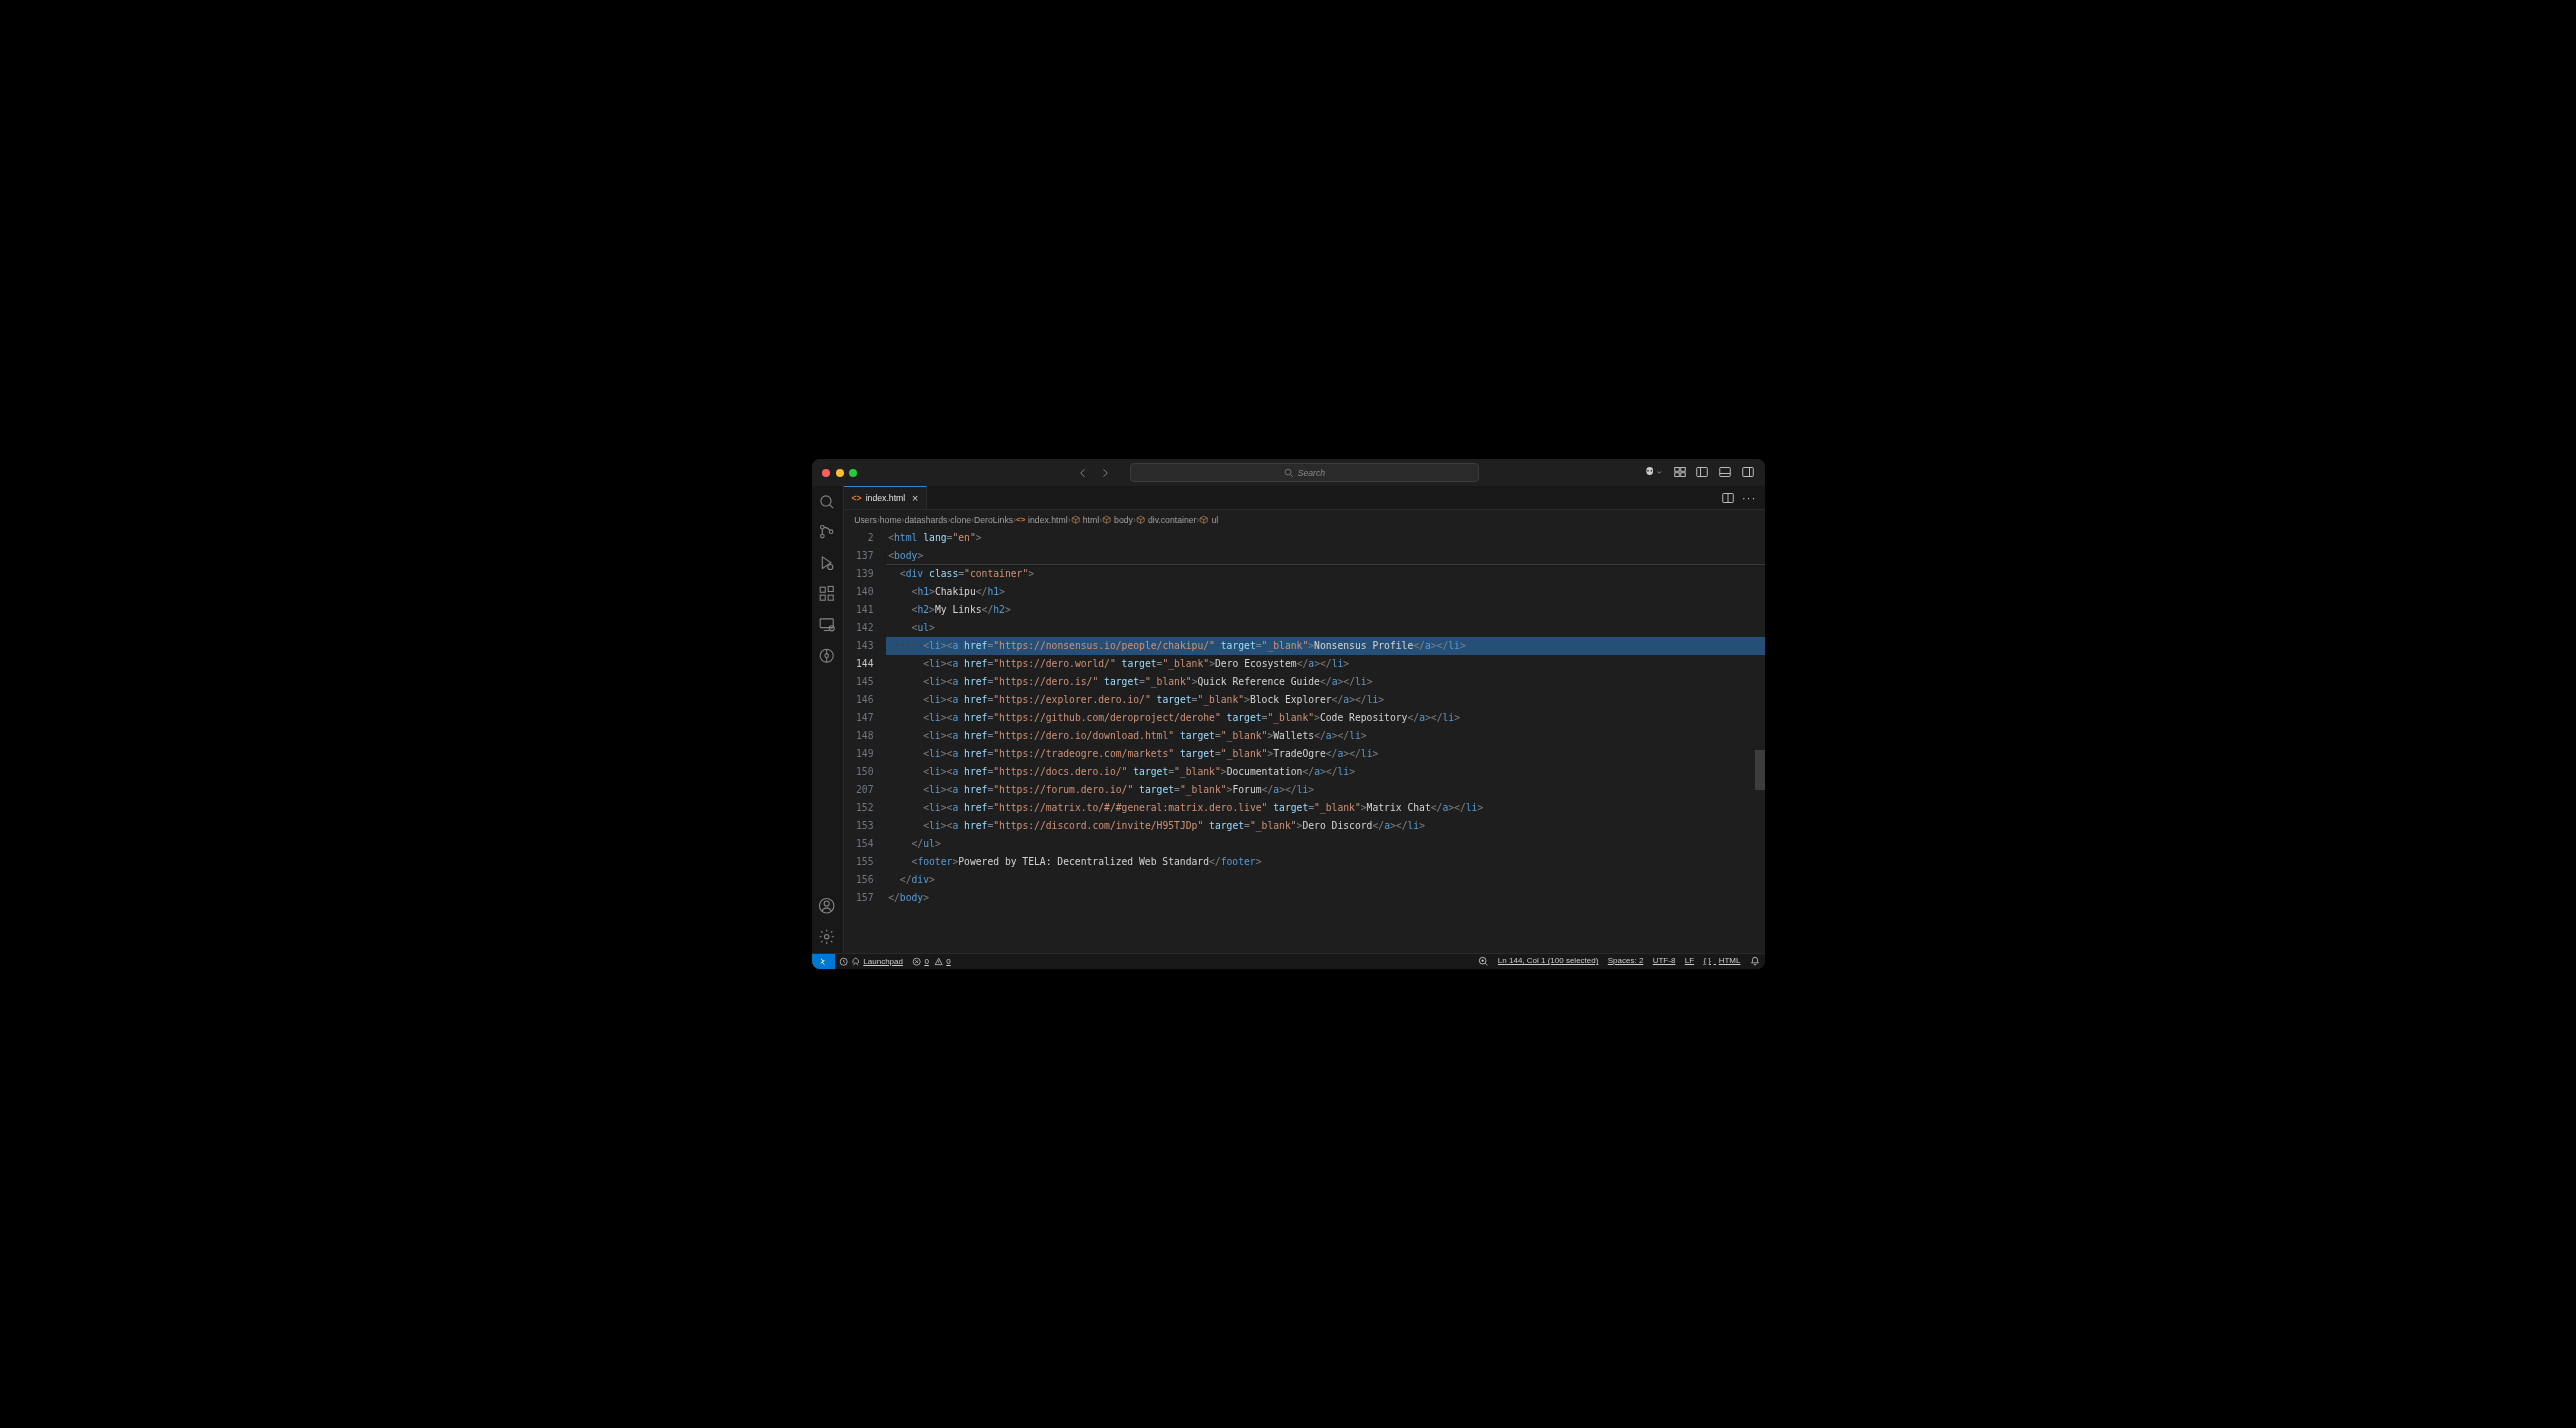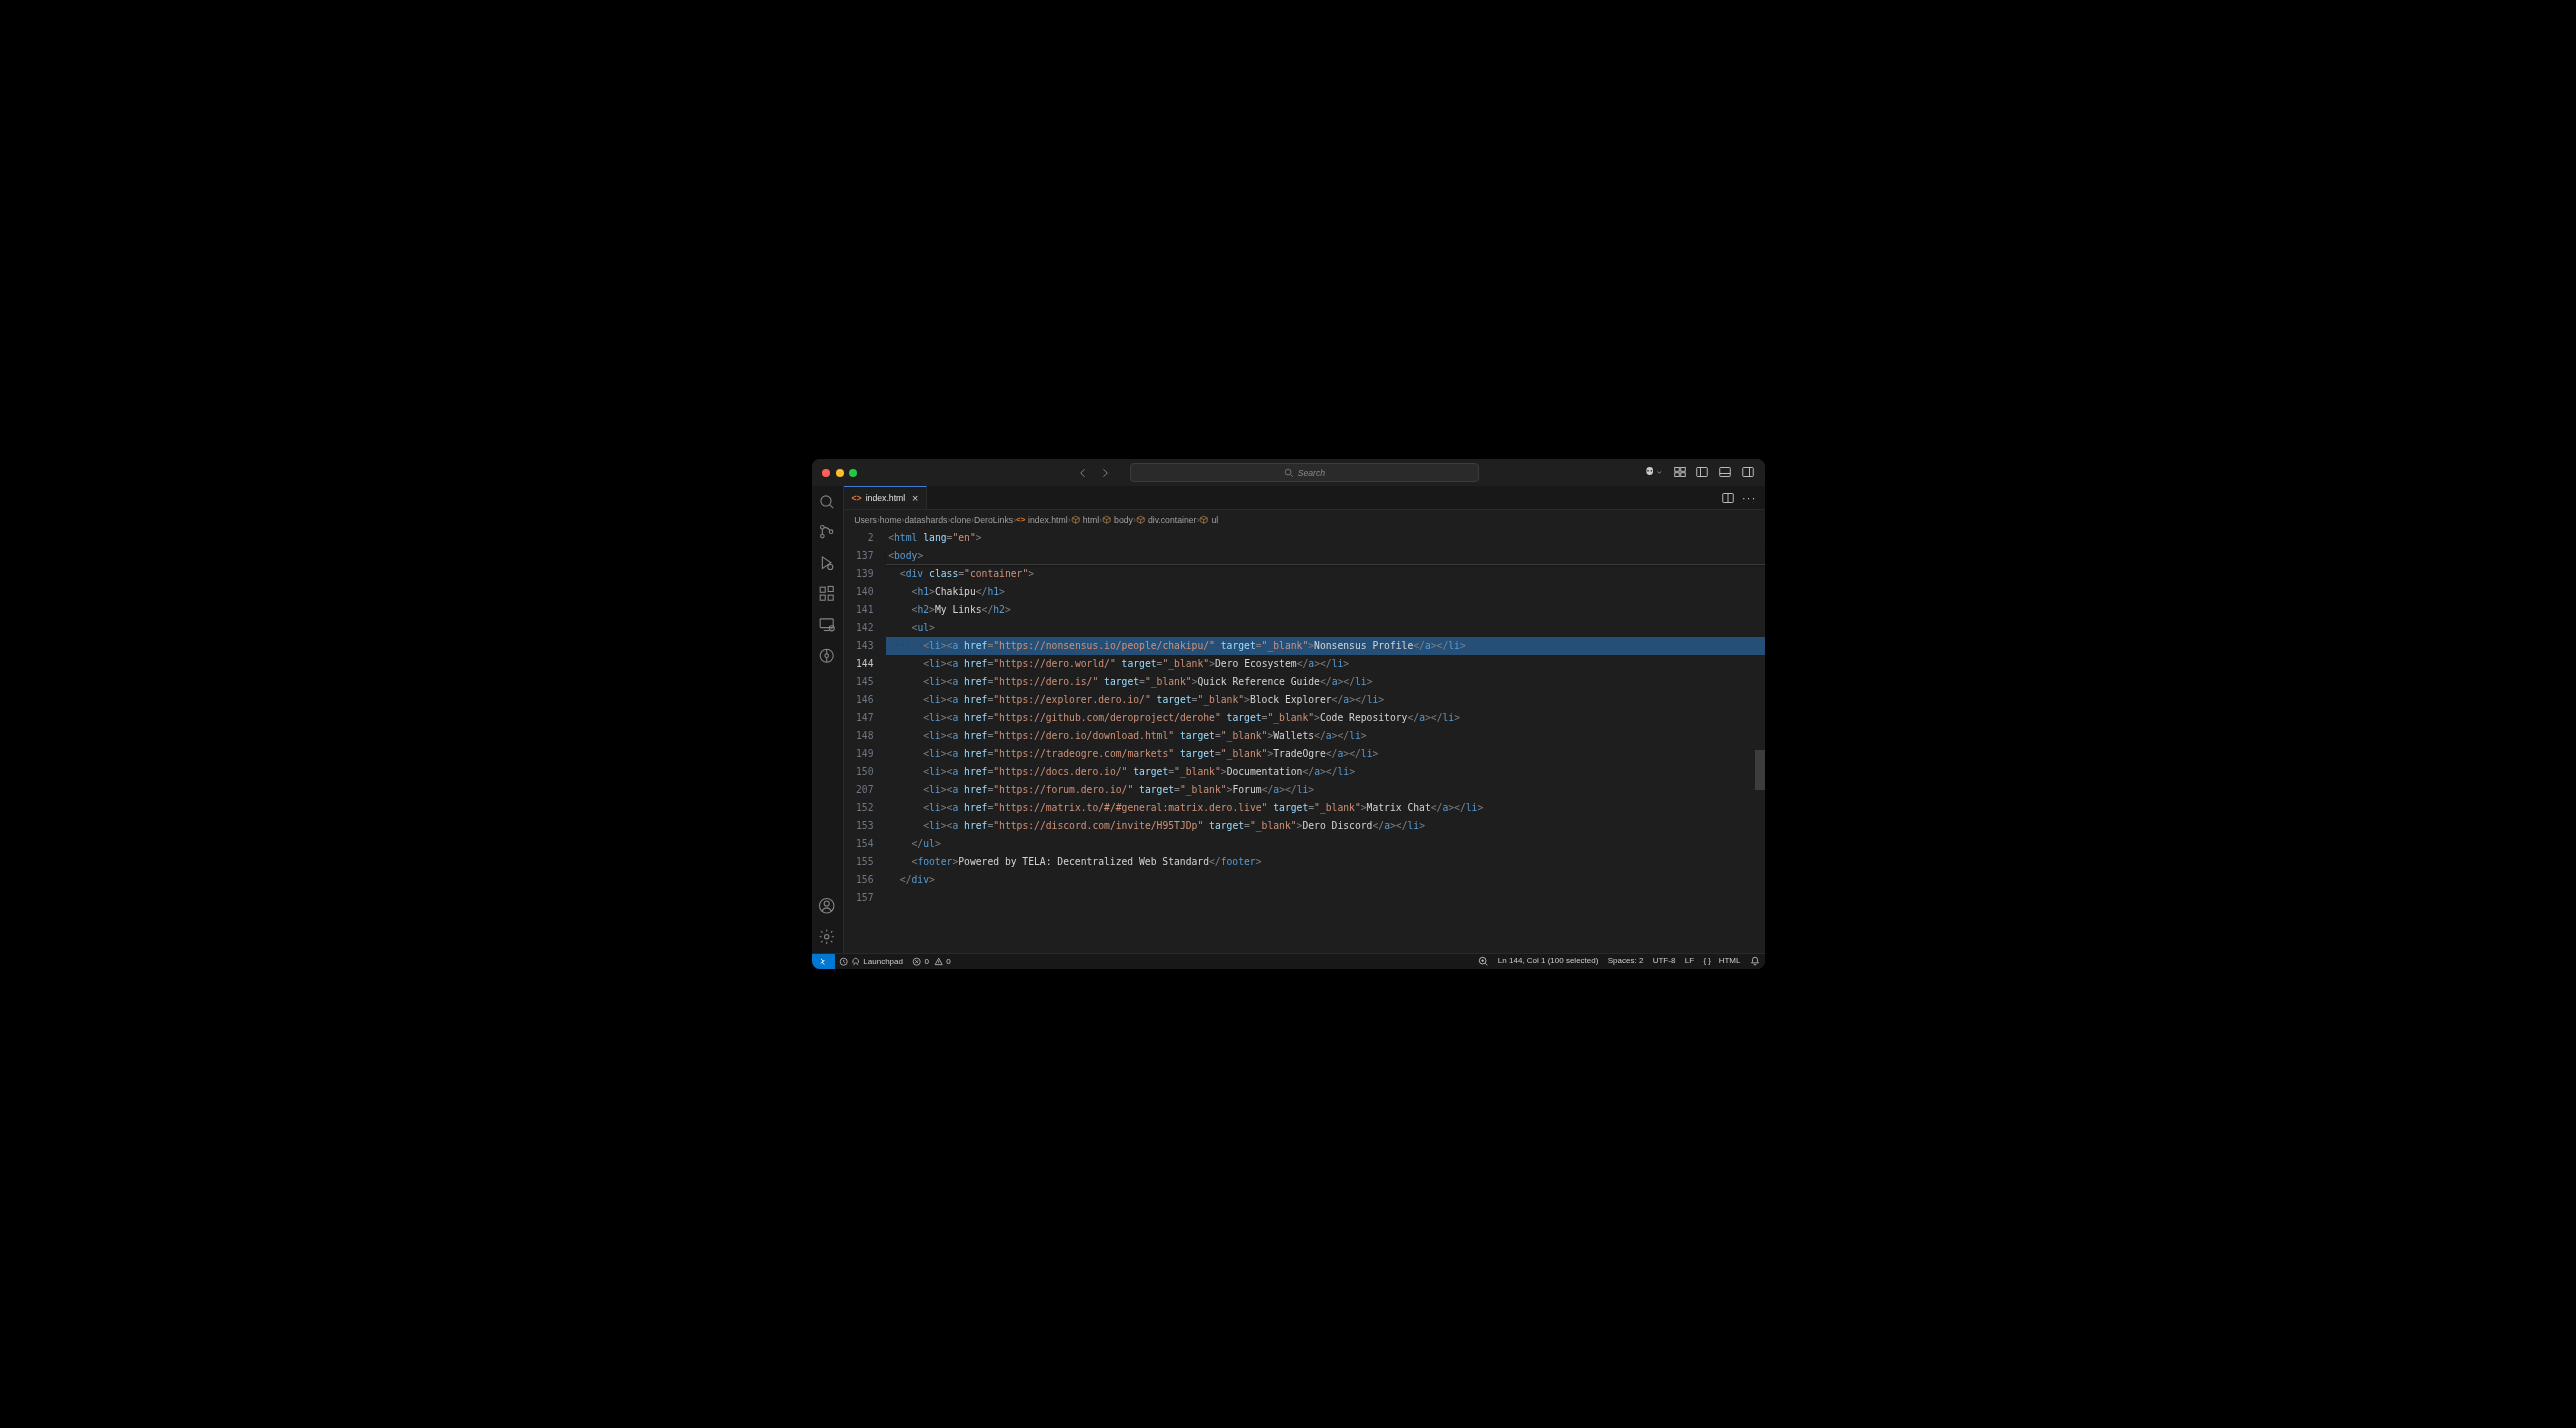--- a/index.html
+++ b/index.html
@@ -150,20 +150,21 @@
   background: rgba(121,121,121,0.35);
 }
 .statusbar {
   height: 16px;
   background: #181818;
   border-top: 0.7px solid #2a2a2a;
   display: flex;
   align-items: center;
   font-size: 8px;
   color: #cccccc;
+  text-decoration: underline;
 }
 .sb-remote {
   background: #0078d4;
   height: 100%;
   width: 23px;
   display: flex;
   align-items: center;
   justify-content: center;
   color: #fff;
 }
@@ -420,20 +421,21 @@
             <div class="code-line">      <span class="t-br">&lt;</span><span class="t-tag">li</span><span class="t-br">&gt;&lt;</span><span class="t-tag">a</span> <span class="t-attr">href</span><span class="t-br">=</span><span class="t-str">"</span><span class="t-link">https://github.com/deroproject/derohe</span><span class="t-str">"</span> <span class="t-attr">target</span><span class="t-br">=</span><span class="t-str">"_blank"</span><span class="t-br">&gt;</span><span class="t-txt">Code Repository</span><span class="t-br">&lt;/</span><span class="t-tag">a</span><span class="t-br">&gt;&lt;/</span><span class="t-tag">li</span><span class="t-br">&gt;</span></div>
             <div class="code-line">      <span class="t-br">&lt;</span><span class="t-tag">li</span><span class="t-br">&gt;&lt;</span><span class="t-tag">a</span> <span class="t-attr">href</span><span class="t-br">=</span><span class="t-str">"</span><span class="t-link">https://dero.io/download.html</span><span class="t-str">"</span> <span class="t-attr">target</span><span class="t-br">=</span><span class="t-str">"_blank"</span><span class="t-br">&gt;</span><span class="t-txt">Wallets</span><span class="t-br">&lt;/</span><span class="t-tag">a</span><span class="t-br">&gt;&lt;/</span><span class="t-tag">li</span><span class="t-br">&gt;</span></div>
             <div class="code-line">      <span class="t-br">&lt;</span><span class="t-tag">li</span><span class="t-br">&gt;&lt;</span><span class="t-tag">a</span> <span class="t-attr">href</span><span class="t-br">=</span><span class="t-str">"</span><span class="t-link">https://tradeogre.com/markets</span><span class="t-str">"</span> <span class="t-attr">target</span><span class="t-br">=</span><span class="t-str">"_blank"</span><span class="t-br">&gt;</span><span class="t-txt">TradeOgre</span><span class="t-br">&lt;/</span><span class="t-tag">a</span><span class="t-br">&gt;&lt;/</span><span class="t-tag">li</span><span class="t-br">&gt;</span></div>
             <div class="code-line">      <span class="t-br">&lt;</span><span class="t-tag">li</span><span class="t-br">&gt;&lt;</span><span class="t-tag">a</span> <span class="t-attr">href</span><span class="t-br">=</span><span class="t-str">"</span><span class="t-link">https://docs.dero.io/</span><span class="t-str">"</span> <span class="t-attr">target</span><span class="t-br">=</span><span class="t-str">"_blank"</span><span class="t-br">&gt;</span><span class="t-txt">Documentation</span><span class="t-br">&lt;/</span><span class="t-tag">a</span><span class="t-br">&gt;&lt;/</span><span class="t-tag">li</span><span class="t-br">&gt;</span></div>
             <div class="code-line">      <span class="t-br">&lt;</span><span class="t-tag">li</span><span class="t-br">&gt;&lt;</span><span class="t-tag">a</span> <span class="t-attr">href</span><span class="t-br">=</span><span class="t-str">"</span><span class="t-link">https://forum.dero.io/</span><span class="t-str">"</span> <span class="t-attr">target</span><span class="t-br">=</span><span class="t-str">"_blank"</span><span class="t-br">&gt;</span><span class="t-txt">Forum</span><span class="t-br">&lt;/</span><span class="t-tag">a</span><span class="t-br">&gt;&lt;/</span><span class="t-tag">li</span><span class="t-br">&gt;</span></div>
             <div class="code-line">      <span class="t-br">&lt;</span><span class="t-tag">li</span><span class="t-br">&gt;&lt;</span><span class="t-tag">a</span> <span class="t-attr">href</span><span class="t-br">=</span><span class="t-str">"</span><span class="t-link">https://matrix.to/#/#general:matrix.dero.live</span><span class="t-str">"</span> <span class="t-attr">target</span><span class="t-br">=</span><span class="t-str">"_blank"</span><span class="t-br">&gt;</span><span class="t-txt">Matrix Chat</span><span class="t-br">&lt;/</span><span class="t-tag">a</span><span class="t-br">&gt;&lt;/</span><span class="t-tag">li</span><span class="t-br">&gt;</span></div>
             <div class="code-line">      <span class="t-br">&lt;</span><span class="t-tag">li</span><span class="t-br">&gt;&lt;</span><span class="t-tag">a</span> <span class="t-attr">href</span><span class="t-br">=</span><span class="t-str">"</span><span class="t-link">https://discord.com/invite/H95TJDp</span><span class="t-str">"</span> <span class="t-attr">target</span><span class="t-br">=</span><span class="t-str">"_blank"</span><span class="t-br">&gt;</span><span class="t-txt">Dero Discord</span><span class="t-br">&lt;/</span><span class="t-tag">a</span><span class="t-br">&gt;&lt;/</span><span class="t-tag">li</span><span class="t-br">&gt;</span></div>
             <div class="code-line">    <span class="t-br">&lt;/</span><span class="t-tag">ul</span><span class="t-br">&gt;</span></div>
             <div class="code-line">    <span class="t-br">&lt;</span><span class="t-tag">footer</span><span class="t-br">&gt;</span><span class="t-txt">Powered by TELA: Decentralized Web Standard</span><span class="t-br">&lt;/</span><span class="t-tag">footer</span><span class="t-br">&gt;</span></div>
             <div class="code-line">  <span class="t-br">&lt;/</span><span class="t-tag">div</span><span class="t-br">&gt;</span></div>
+            <div class="code-line"><span class="t-br">&lt;/</span><span class="t-tag">body</span><span class="t-br">&gt;</span></div>
             <div class="minimap">
             <div class="mm-slider"></div>
           </div>
         </div>
       </div>
     </div>
   </div>
 
   <div class="statusbar">
     <div class="sb-remote">

